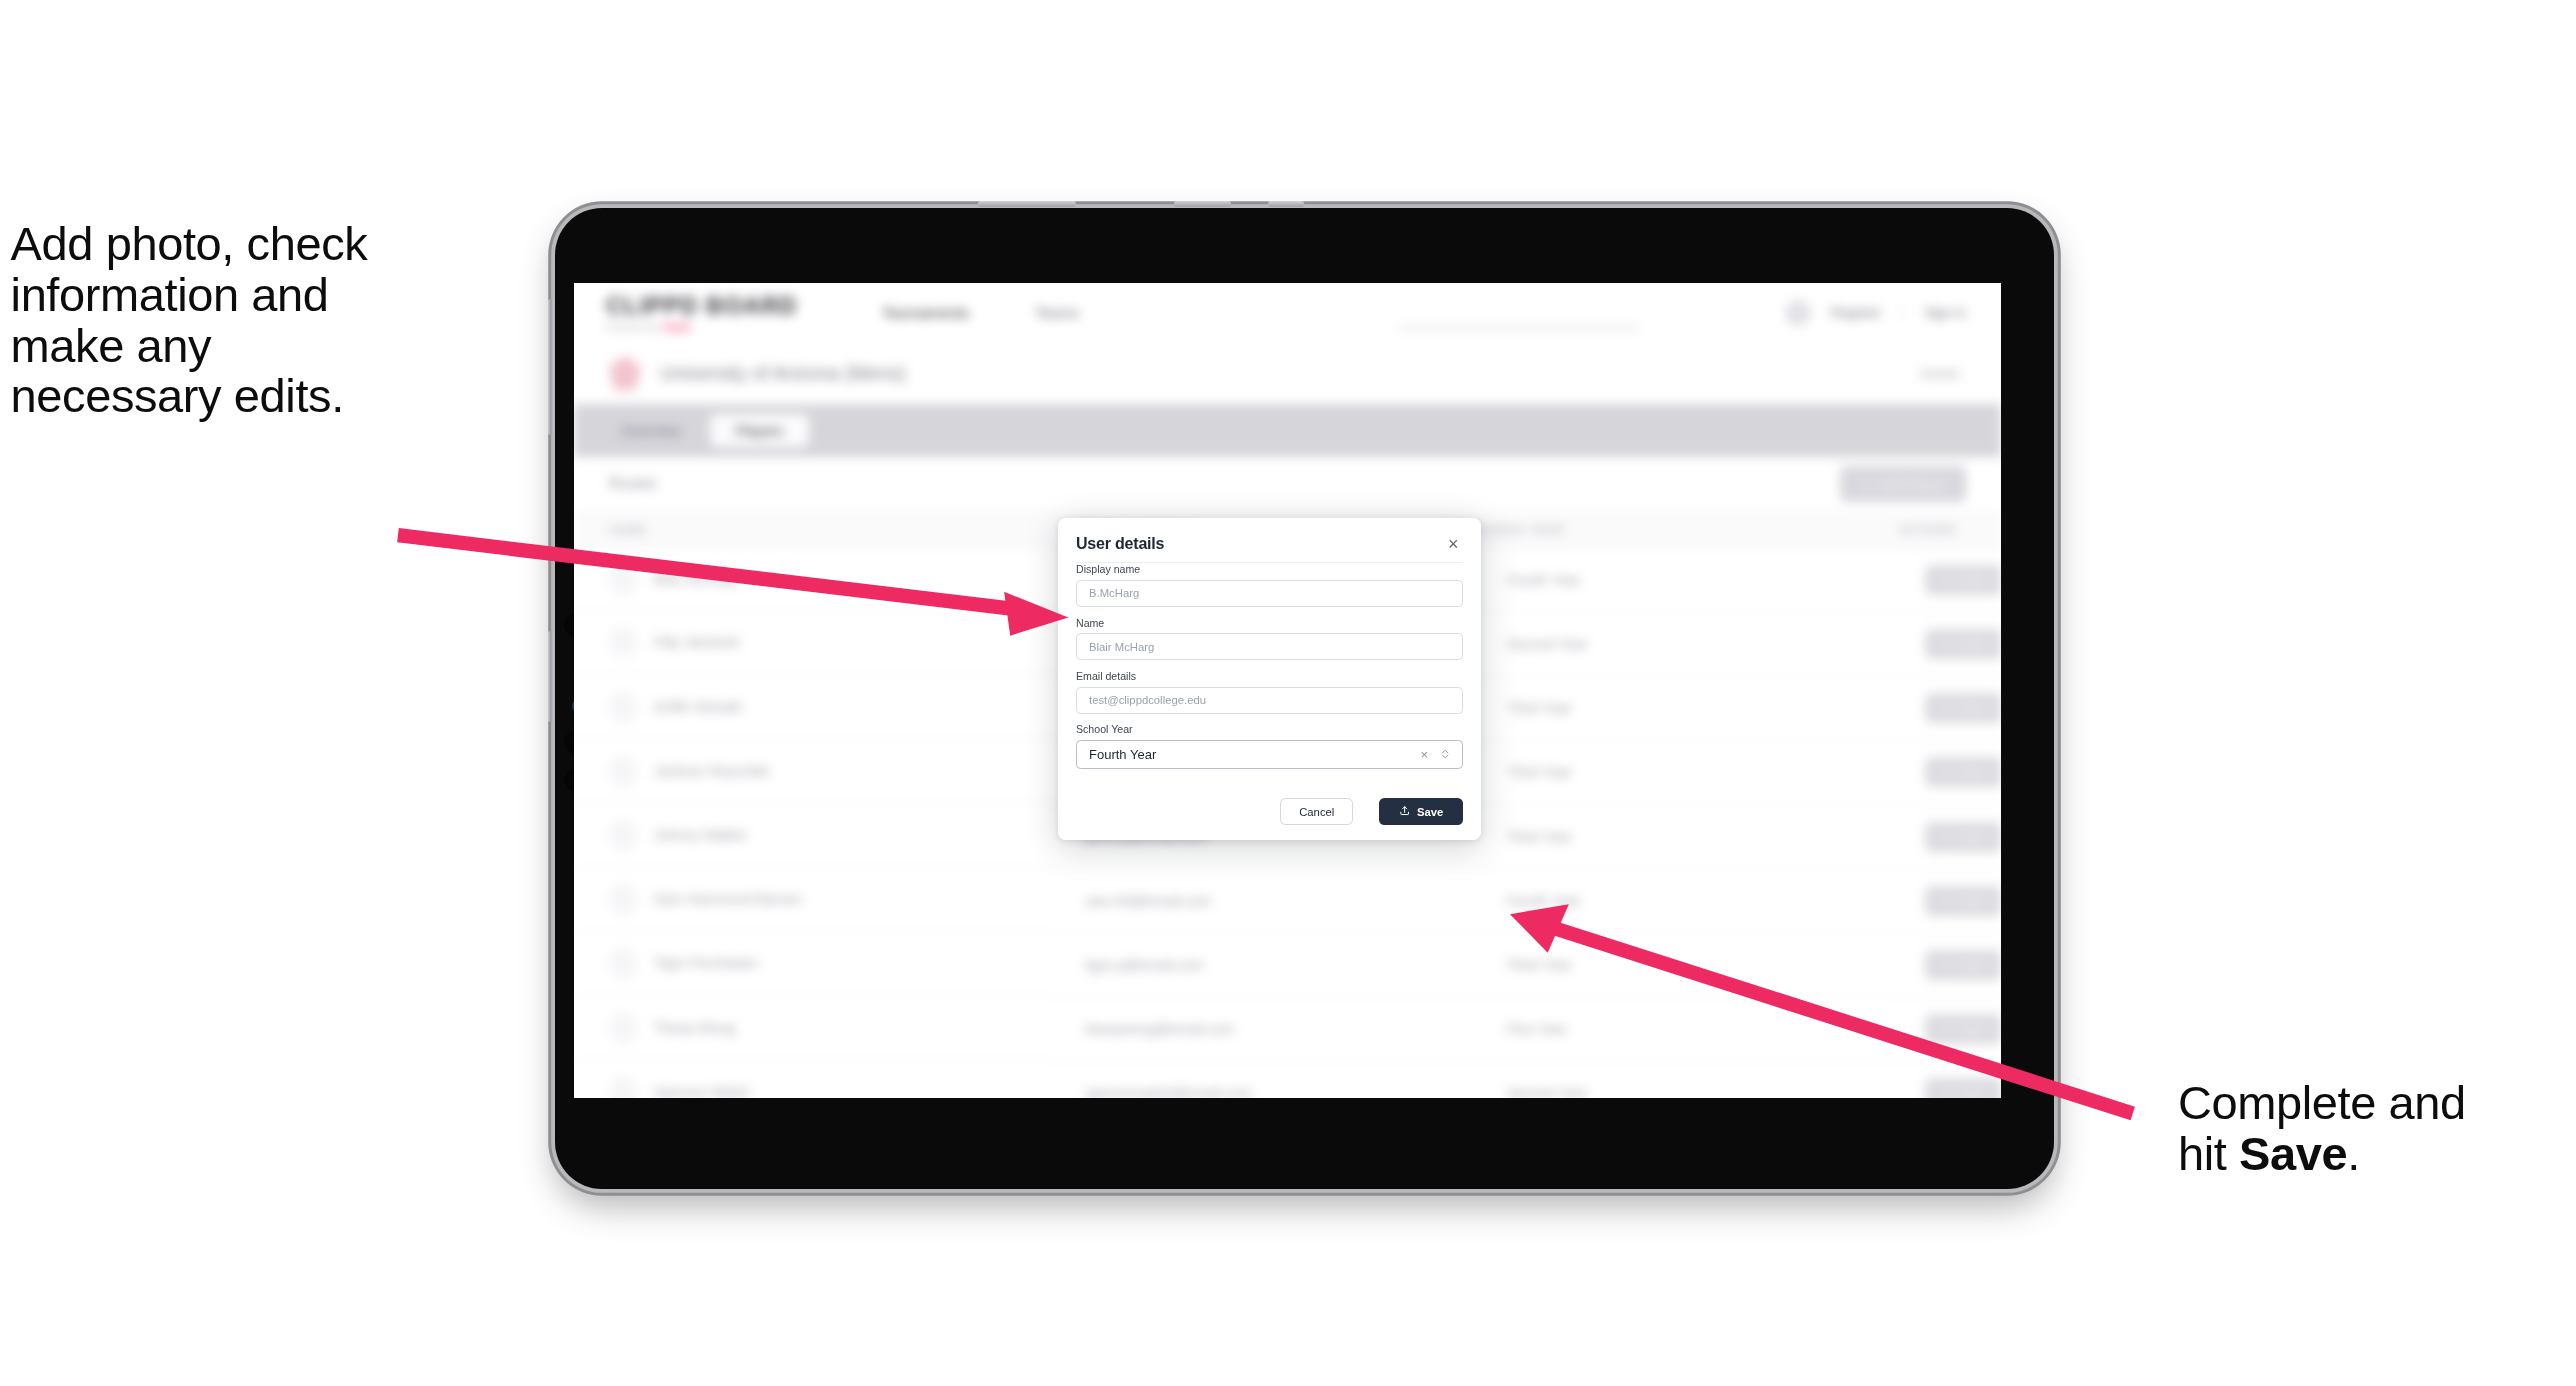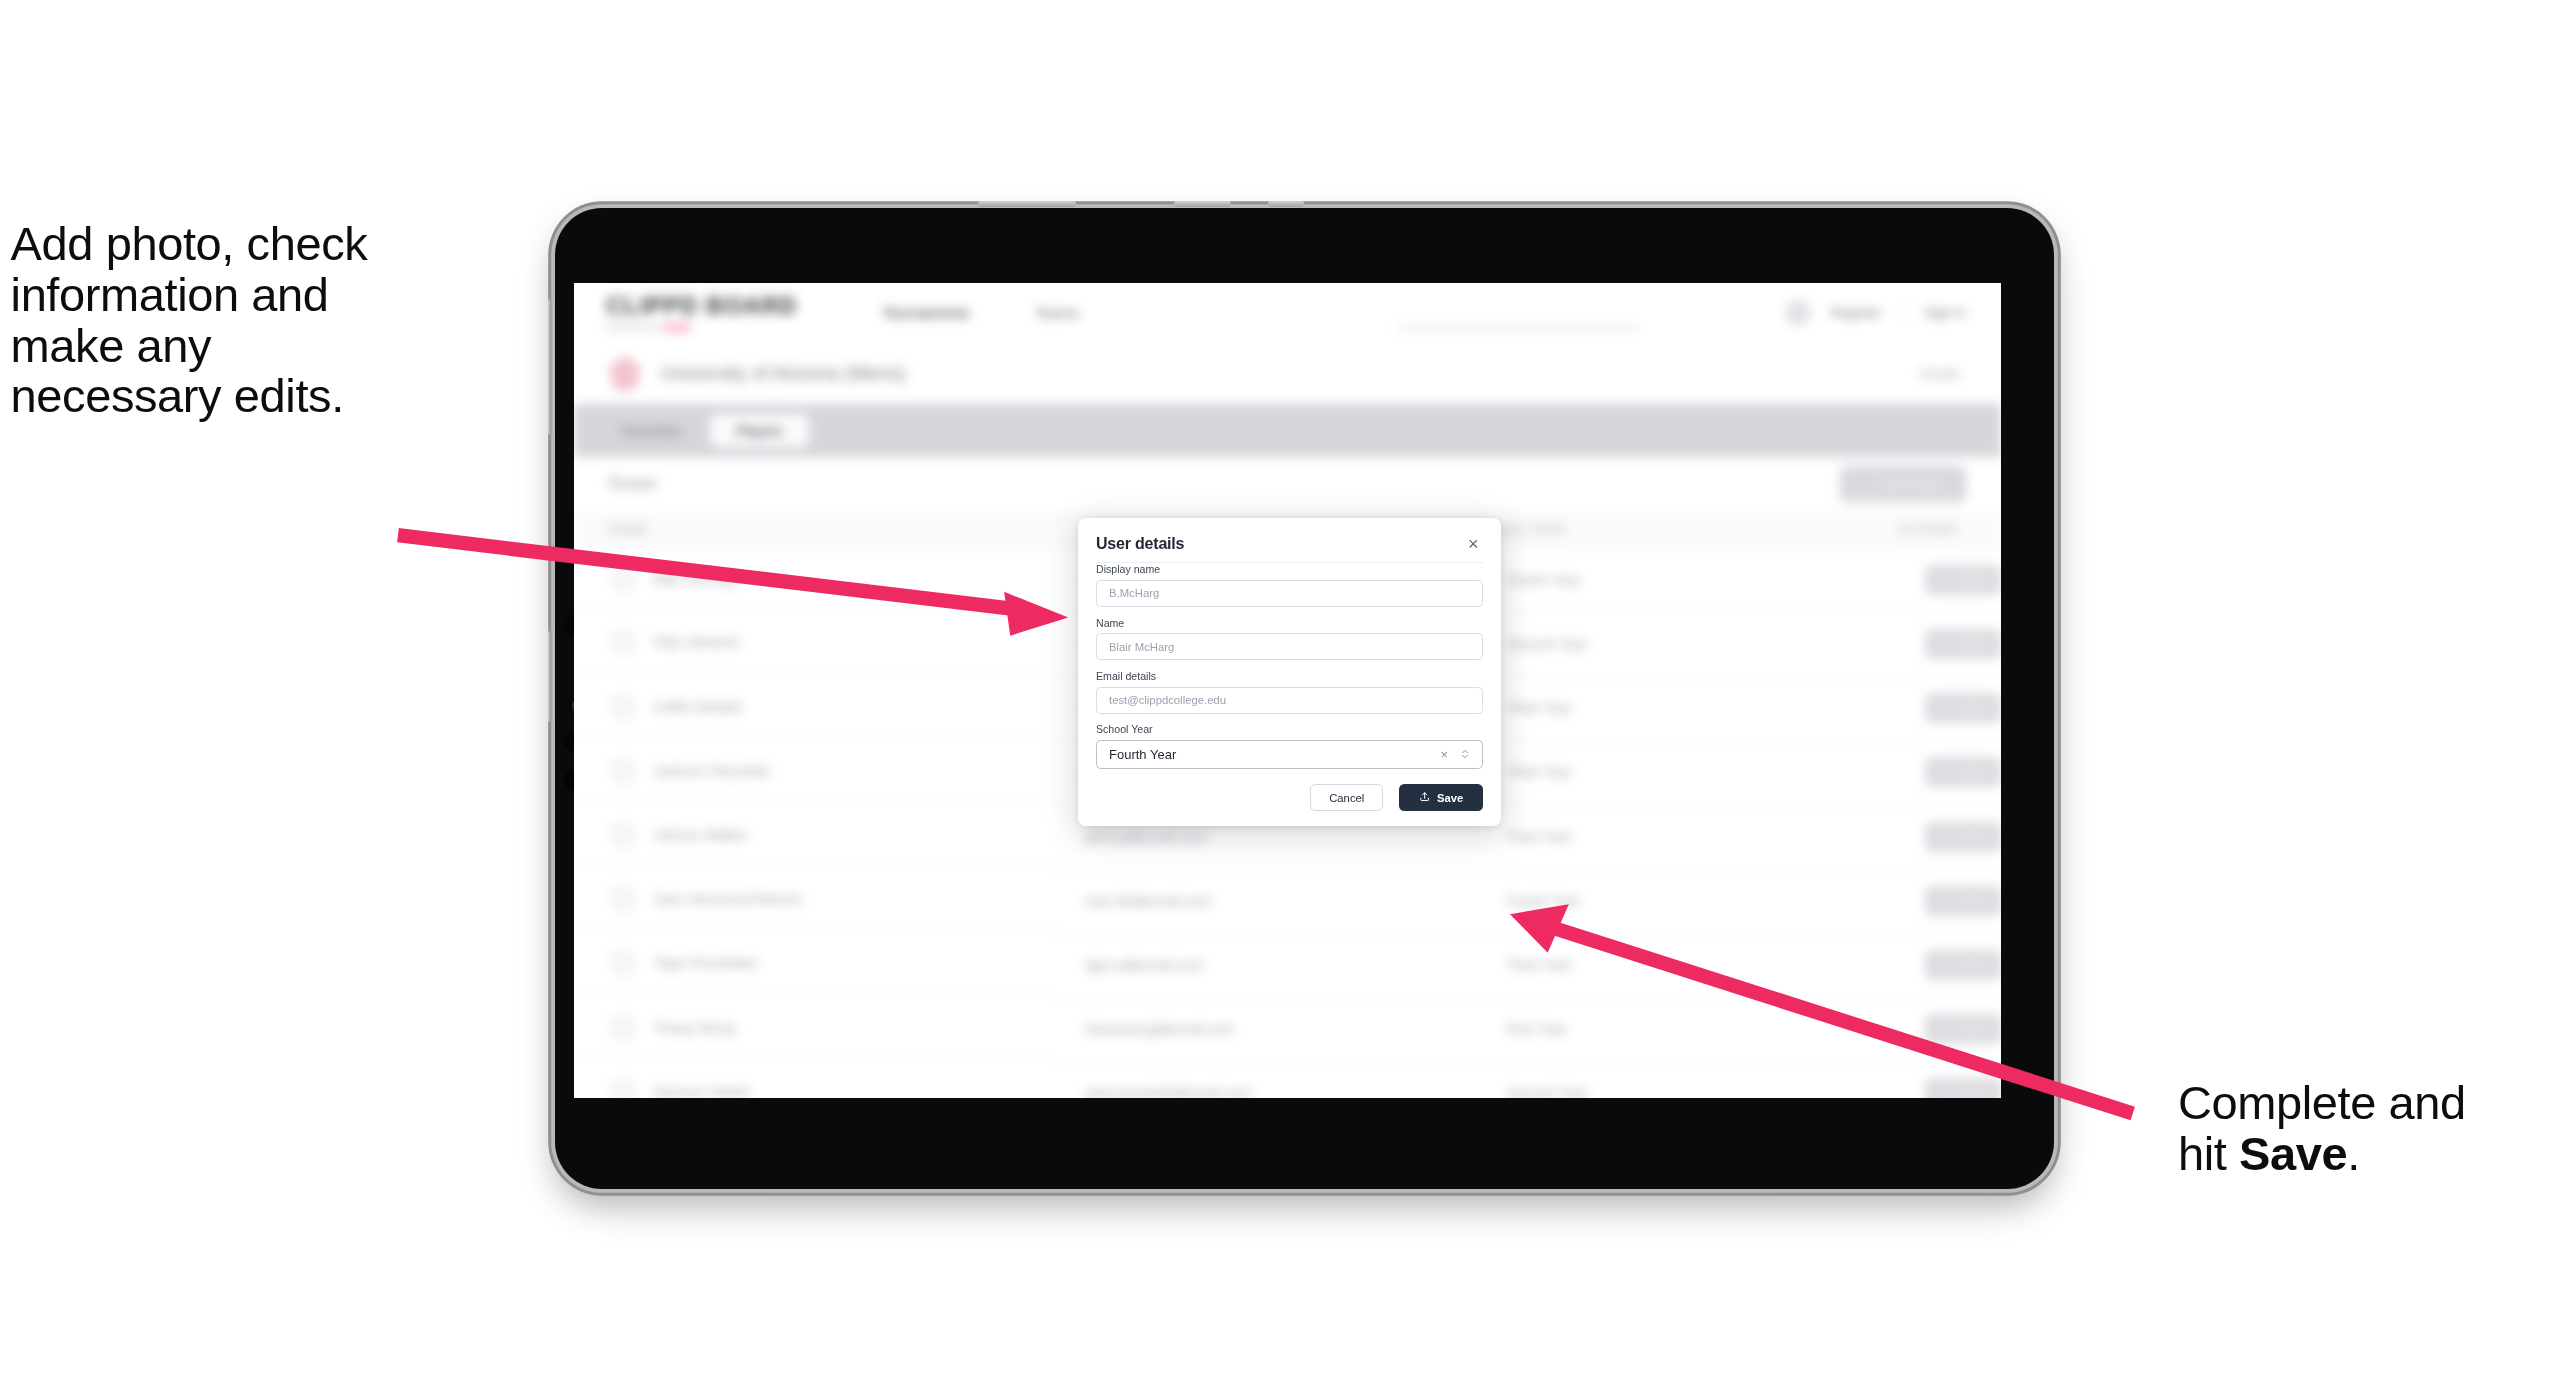--- a/index.html
+++ b/index.html
@@ -174,21 +174,21 @@
   td.c-act{ text-align:right; padding-right:39px; padding-left:0; }
   .btn-edit{
     display:inline-flex; align-items:center; gap:6.8px;
     background:#dcdce1; color:#f1f1f4; border-radius:6px;
     padding:7.5px 18px; font-size:13px;
   }
 
   
   #modal{
     position:absolute;
-    left:504px; top:235px;
+    left:484px; top:235px;
     width:423px;
     background:#ffffff;
     border-radius:7.5px;
     box-shadow:0 7.5px 35px rgba(10,14,30,.18), 0 1.5px 7.5px rgba(10,14,30,.10);
     padding:16.6px 18px 15px 18px;
     box-sizing:border-box;
   }
   .m-head{
     display:flex; align-items:flex-start; justify-content:space-between;
     border-bottom:0.8px solid #eceef1; padding-bottom:8.3px;
@@ -263,22 +263,22 @@
     position:absolute; right:35px; top:50%; transform:translateY(-50%);
     color:#8b939d; font-size:13px; line-height:1; cursor:pointer;
   }
   .sel-steps{
     position:absolute; right:13.6px; top:50%; transform:translateY(-50%);
     color:#8b939d; font-size:9.8px; line-height:1; cursor:pointer;
     display:flex; flex-direction:column; gap:0.8px;
   }
 
   .m-actions{
-    display:flex; justify-content:flex-end; gap:16px;
-    margin-top:15px;
+    display:flex; justify-content:flex-end; gap:26px;
+    margin-top:29px;
   }
   .btn-cancel{
     background:#fff; color:#222b38;
     border:0.8px solid #d3d8df; border-radius:5.3px;
     padding:6.8px 18px; font-size:11.3px; cursor:pointer;
     font-family:"Liberation Sans", sans-serif;
   }
   .btn-save{
     background:#242f41; color:#fff; border:none; border-radius:5.3px;
     padding:6.8px 19.6px; font-size:11.3px; font-weight:600; cursor:pointer;

